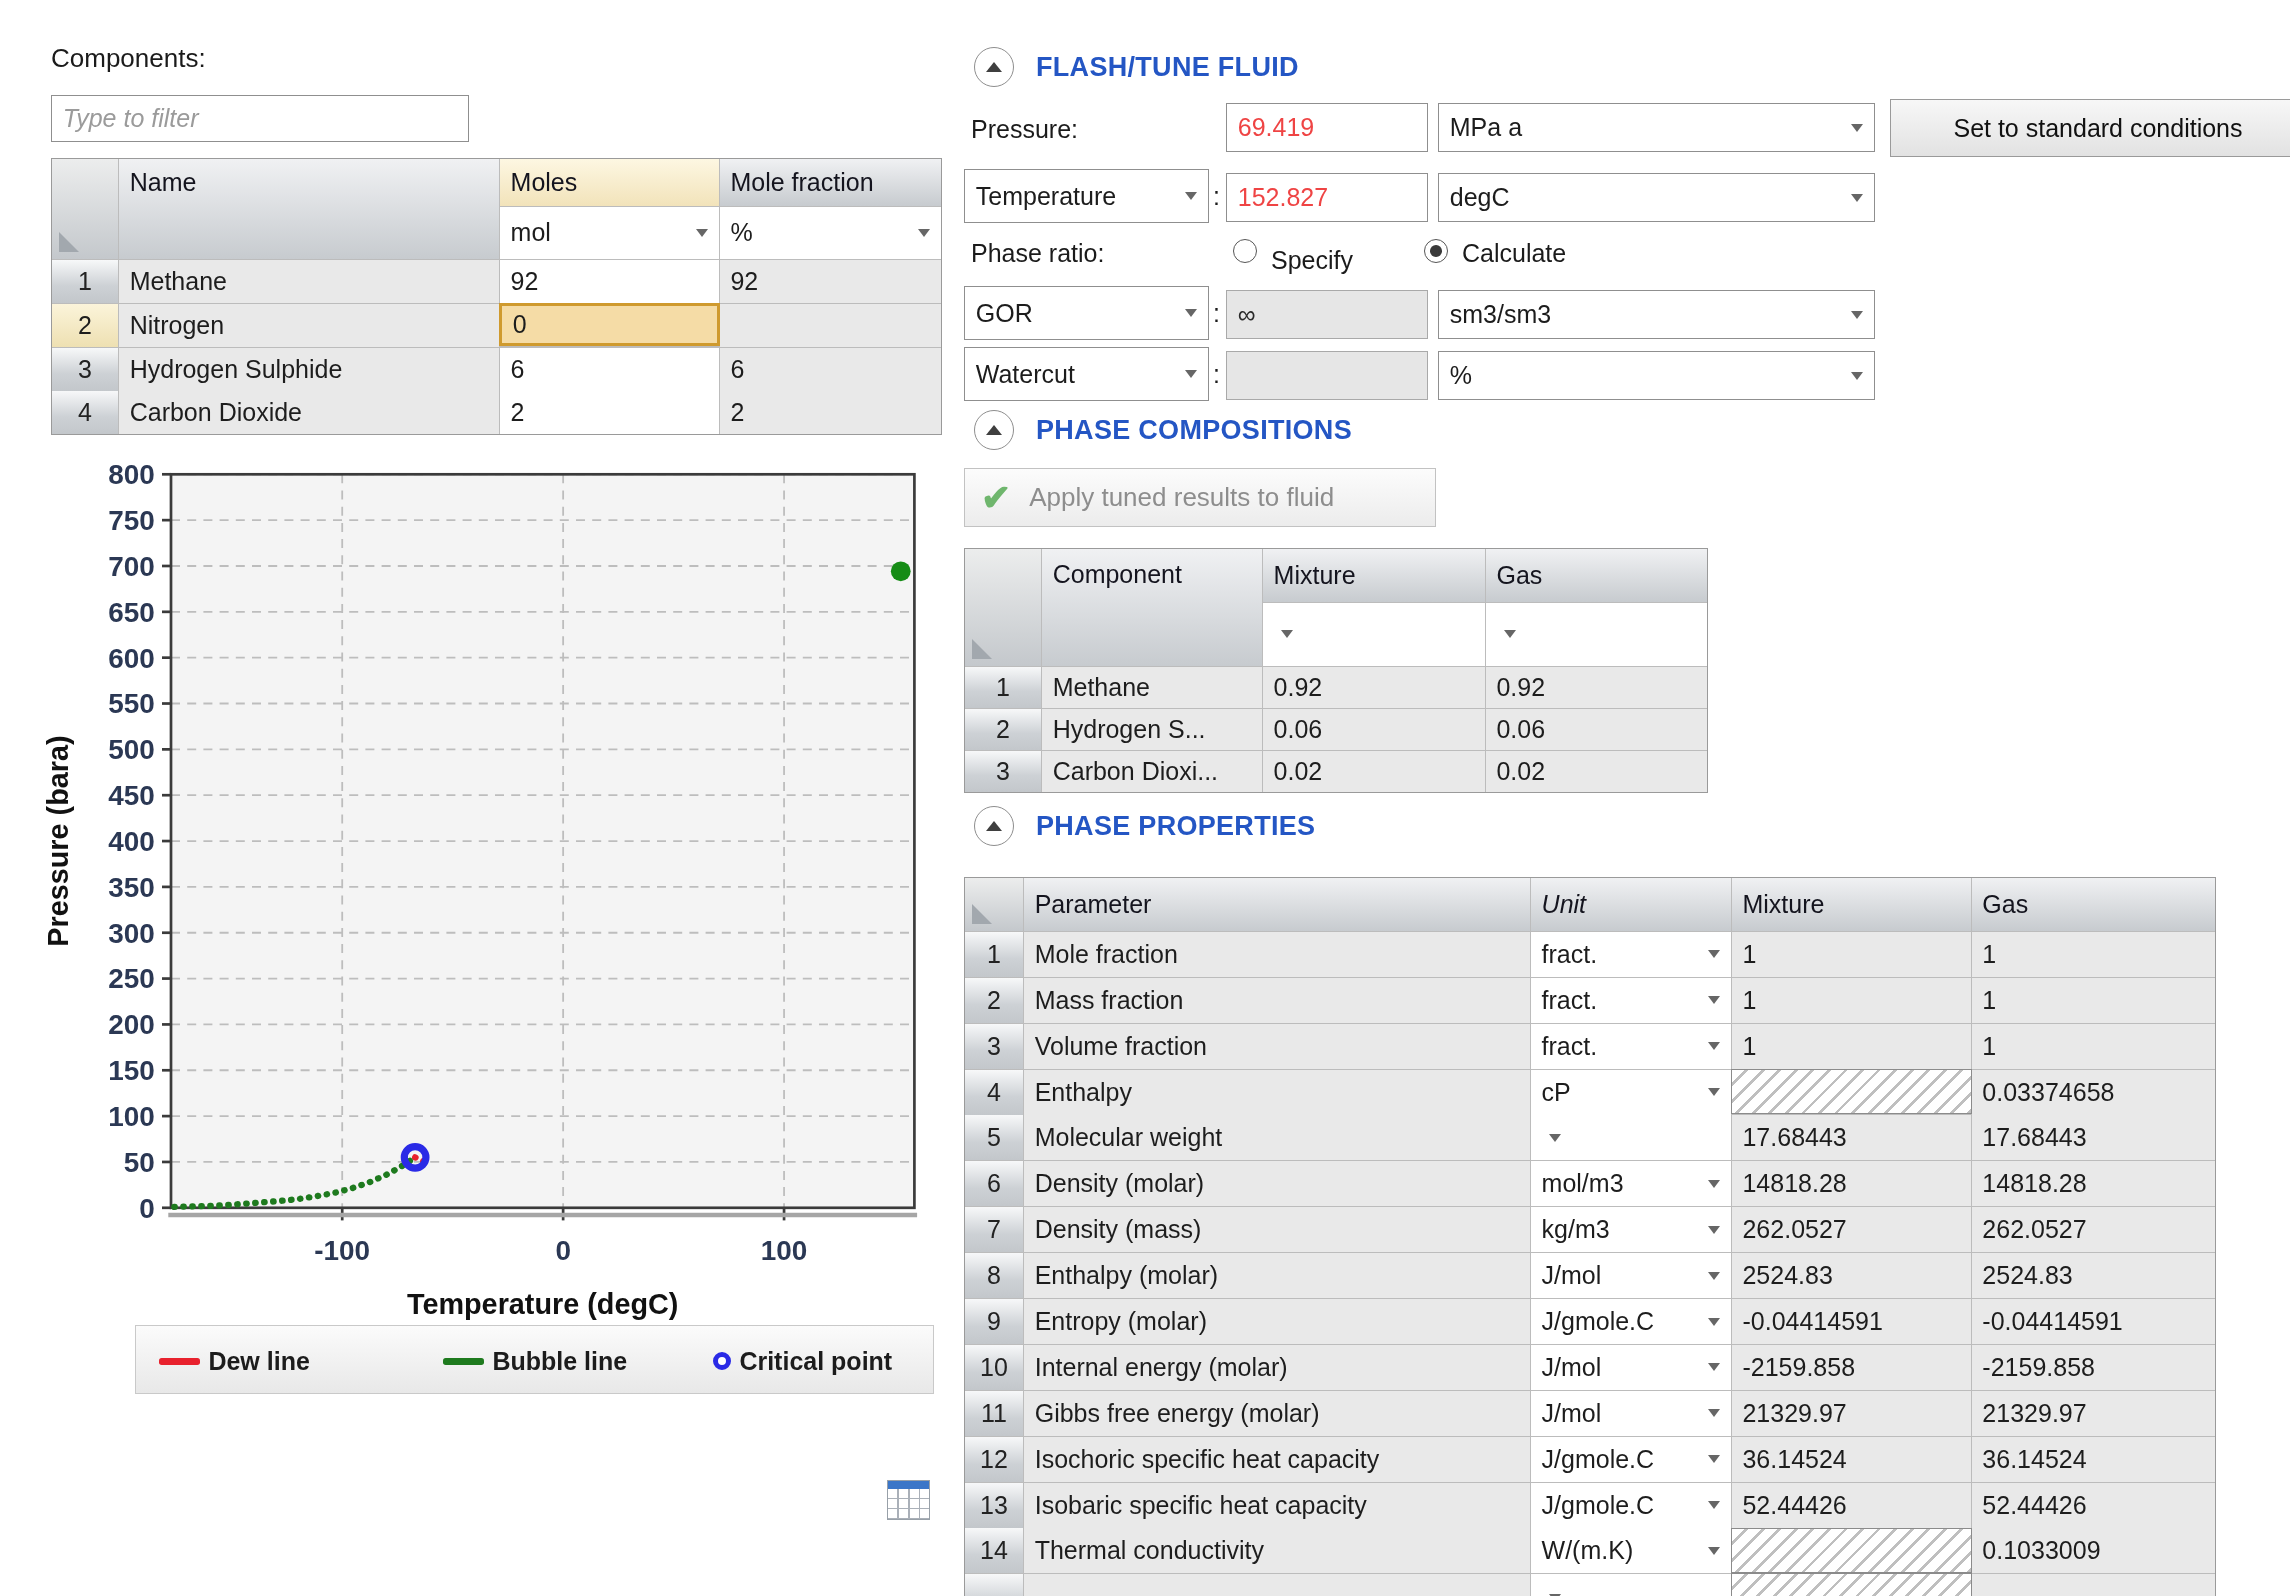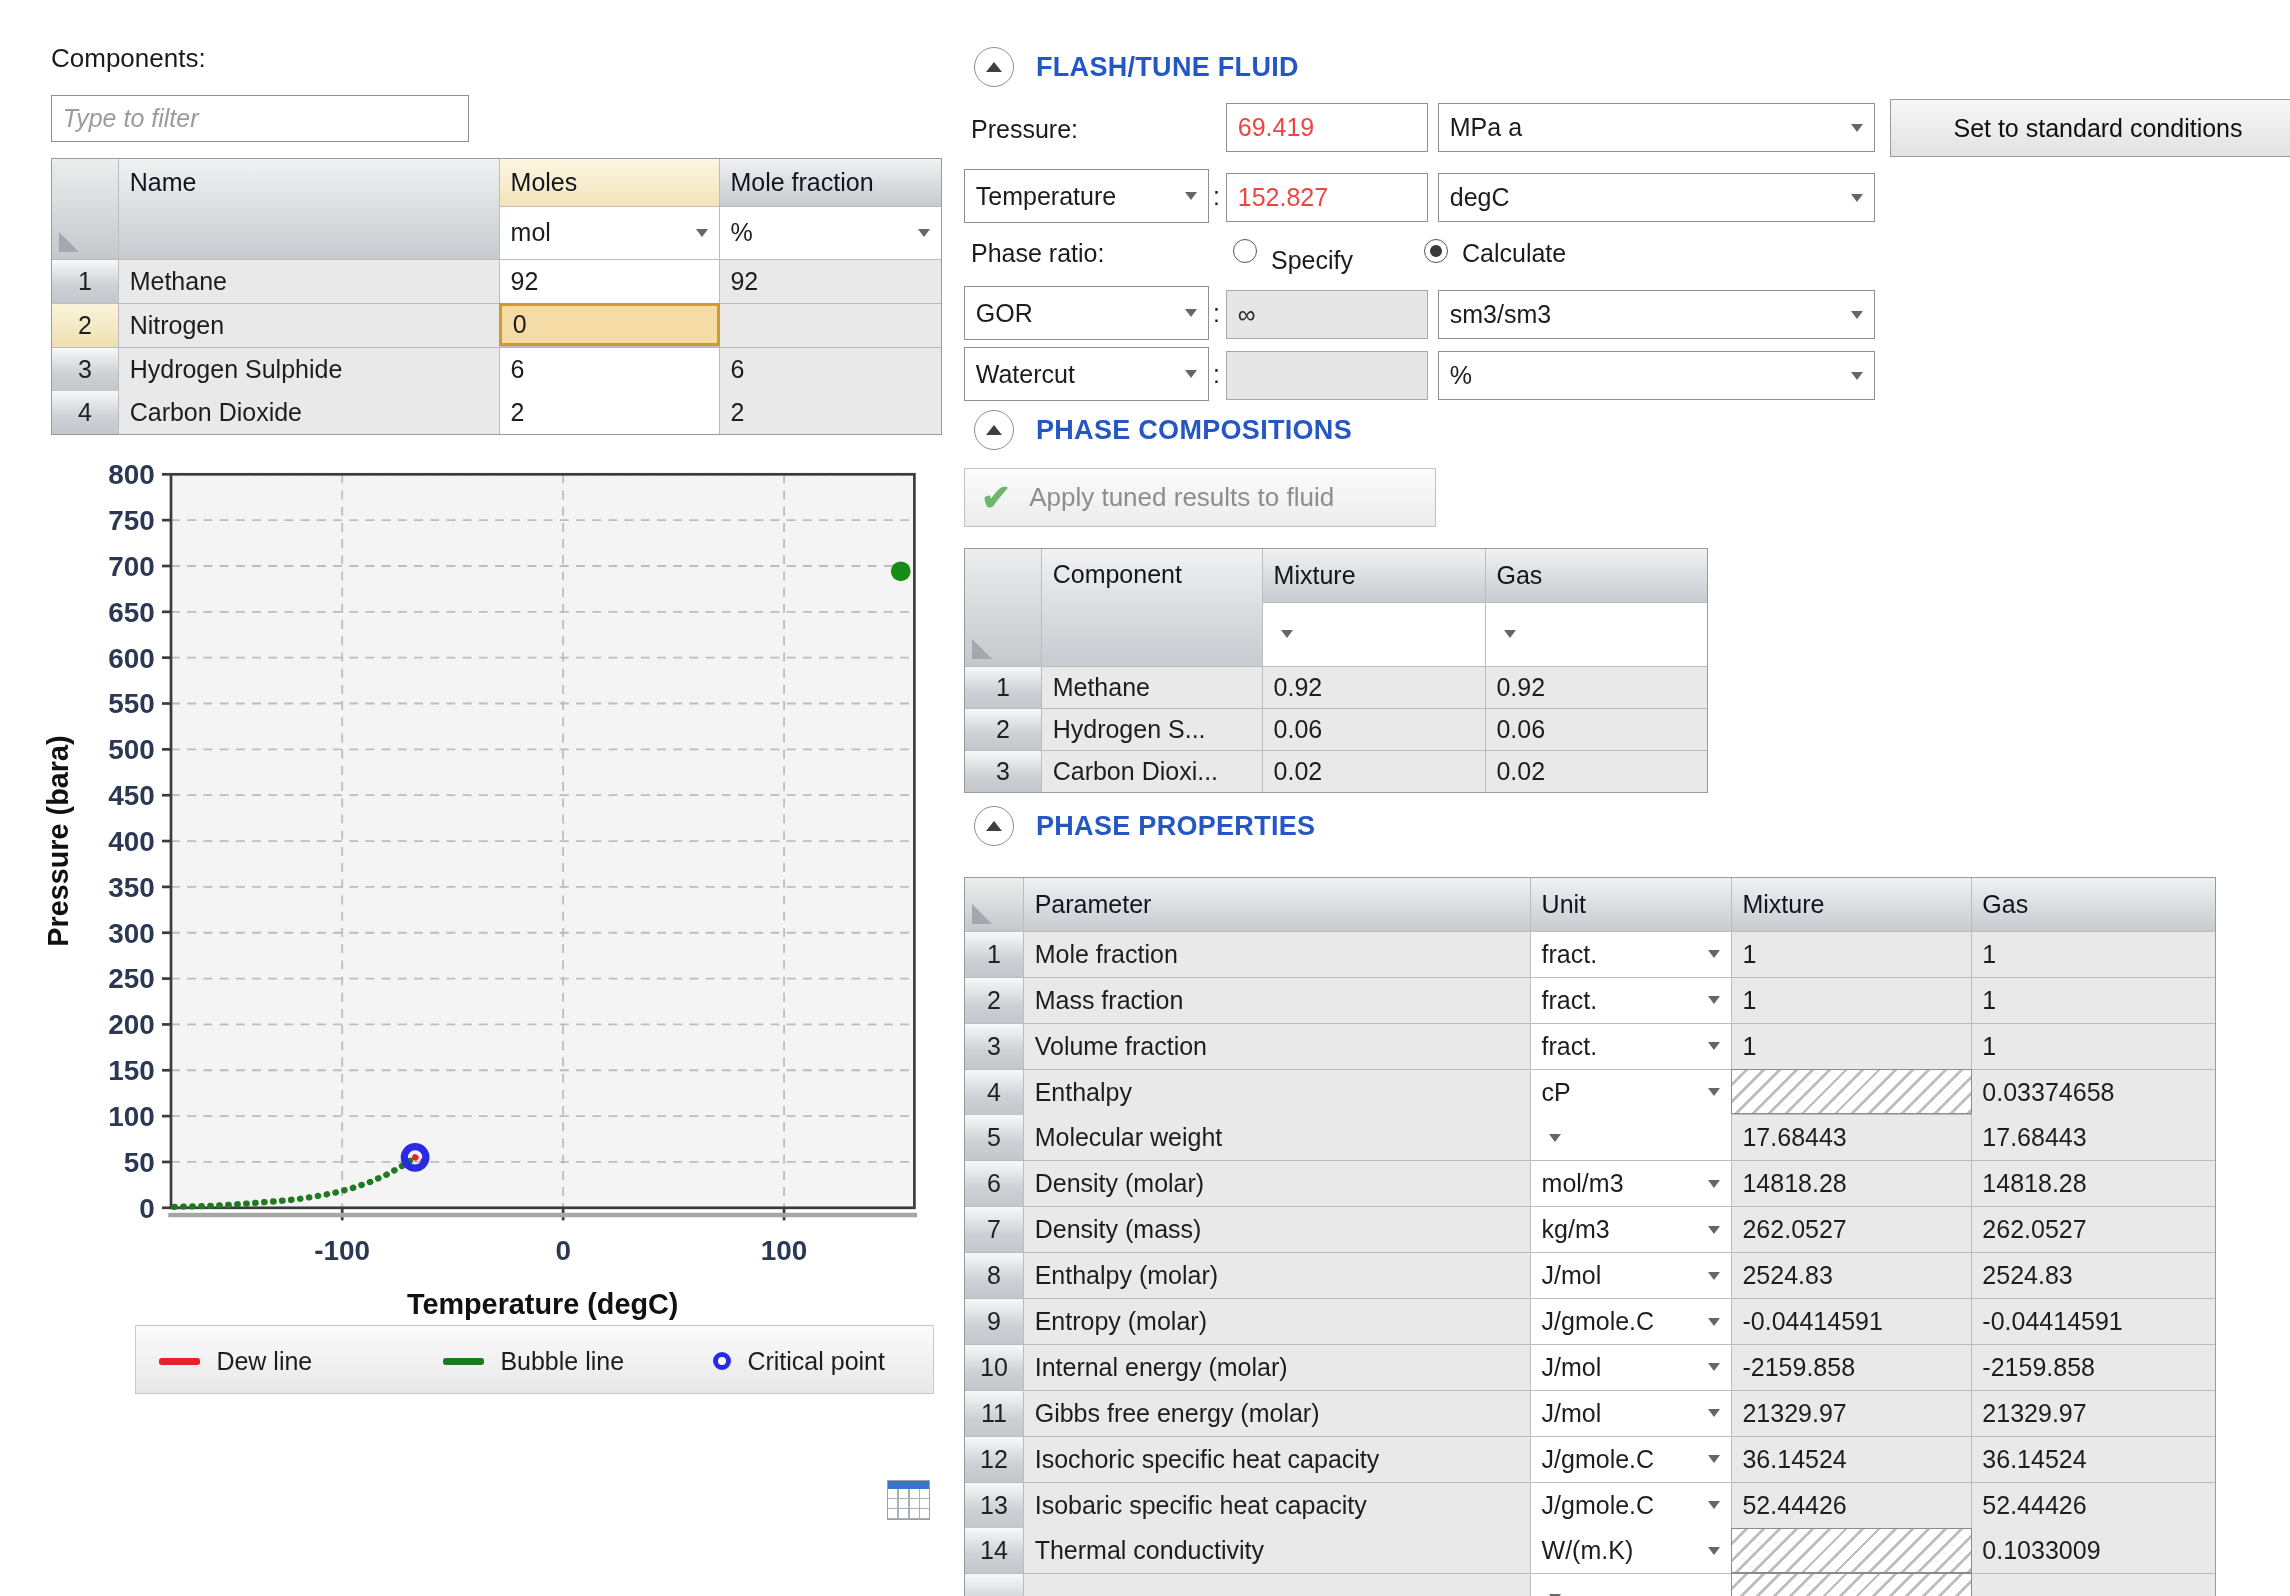--- a/index.html
+++ b/index.html
@@ -51,21 +51,21 @@
   .cell.corner::after{content:"";position:absolute;left:7.2px;bottom:7.2px;width:0;height:0;
         border-bottom:20px solid #a2a8ae;border-right:20px solid transparent;}
   .cell.hatch{background:repeating-linear-gradient(135deg,#ffffff 0 9px,#bfbfbf 9px 11.7px);
         border:1.8px solid #8b8b8b;margin:-0.9px;z-index:1;}
   .cell.selcell{background:#f5dca6;border:3.6px solid #cf9a2e;margin:-0.9px;z-index:2;}
 
   
   #legend{background:linear-gradient(#fbfbfb,#e8e8e8);border:1.8px solid #c9c9c9;box-sizing:border-box;
           padding:12.6px 23.4px 9px 23.4px;}
   .legrow{display:flex;align-items:center;height:45px;}
-  .legitem{display:flex;align-items:center;gap:16px;font-size:25px;color:#1c1c1c;}
+  .legitem{display:flex;align-items:center;gap:8px;font-size:25px;color:#1c1c1c;font-weight:bold;}
   .mk-dash{width:41px;height:7.2px;border-radius:2.7px;}
   .mk-ring{width:18px;height:18px;border-radius:50%;border:5.4px solid;box-sizing:border-box;background:#fff;}
   .mk-dot{width:20px;height:20px;border-radius:50%;}
 
   
   #gridicon{width:43px;height:40px;border:0.9px solid #98a0a8;box-sizing:border-box;background:#fff;cursor:default;}
   #gridicon .bar{height:8px;background:#3b76c8;}
   #gridicon .cells{height:30px;background:
       repeating-linear-gradient(to right,transparent 0 9.5px,#aab0b8 9.5px 10.8px),
       repeating-linear-gradient(to bottom,transparent 0 8.6px,#aab0b8 8.6px 10px),#fff;}
@@ -302,21 +302,21 @@
   <div class="abs sechdr" style="left:974px;top:806px;">
     <div class="chevcircle">
       <div class="chevup"></div>
     </div>
     <div class="sectitle">PHASE PROPERTIES</div>
   </div>
 
   <div id="prop-table" class="abs grid" style="left:964px;top:877px;grid-template-columns:58px 506px 200px 239px 243px;">
       <div class="cell corner" style="height:53px;"></div>
       <div class="cell hdr" style="height:53px;">Parameter</div>
-      <div class="cell hdr" style="height:53px;">Unit</div>
+      <div class="cell hdr" style="height:53px;font-style:italic;">Unit</div>
       <div class="cell hdr" style="height:53px;">Mixture</div>
       <div class="cell hdr" style="height:53px;">Gas</div>
       <div class="cell numcell" style="height:45px;">1</div>
       <div class="cell " style="height:45px;">Mole fraction</div>
       <div class="cell dd" style="height:45px;">fract.<span class="arrow"></span></div>
       <div class="cell " style="height:45px;">1</div>
       <div class="cell " style="height:45px;">1</div>
       <div class="cell numcell" style="height:45px;">2</div>
       <div class="cell " style="height:45px;">Mass fraction</div>
       <div class="cell dd" style="height:45px;">fract.<span class="arrow"></span></div>

